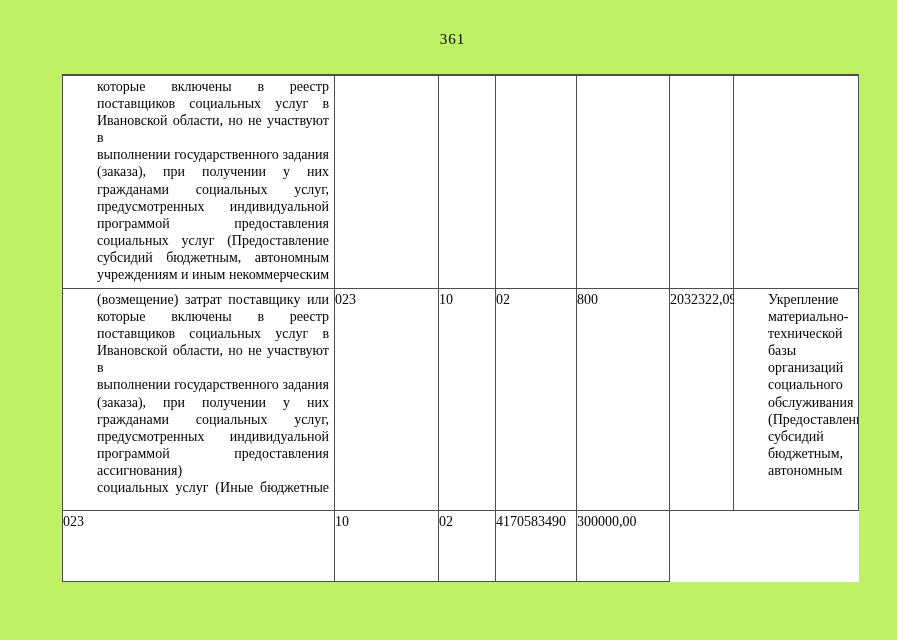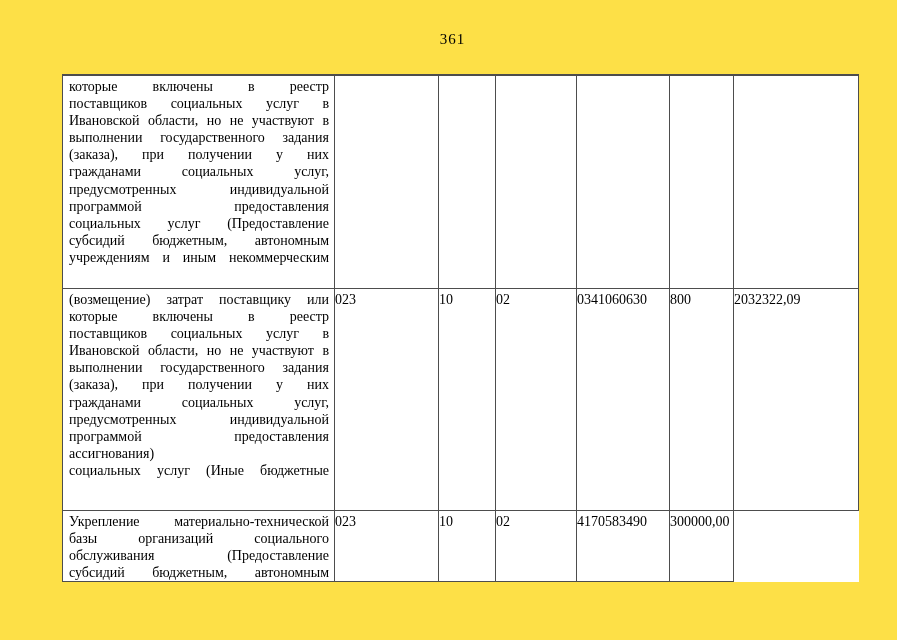--- a/index.html
+++ b/index.html
@@ -14,21 +14,21 @@
     font-family: "Liberation Serif", serif;
     font-size: 14px;
     color: #000;
     background: #fff;
     position: relative;
   }
   .page {
     position: absolute;
     left: 0; top: 0;
     width: 897px; height: 640px;
-    background: #fde047;
+    background: #bef264;
     font-family: Liberation Serif, serif;
   }
   .page-number {
     position: absolute;
     top: 31px;
     left: 0;
     width: 905px;
     text-align: center;
     font-size: 15px;
     letter-spacing: 1px;
@@ -59,20 +59,21 @@
     line-height: 17.1px;
   }
   .cell.clip {
     overflow: hidden;
   }
   .tl {
     line-height: 17.1px;
     text-align: justify;
     text-align-last: justify;
     white-space: normal;
+    margin-left: 28px;
   }
   .tl.tl-left {
     text-align-last: left;
   }
 </style>
 </head>
 <body style="background: rgb(255, 255, 255); color: rgb(0, 0, 0);">
 
 <div class="page">
   <div class="page-number">361</div>
@@ -105,21 +106,20 @@
         <div class="tl">(заказа), при получении у них</div>
         <div class="tl">гражданами социальных услуг,</div>
         <div class="tl">предусмотренных индивидуальной</div>
         <div class="tl">программой предоставления</div>
         <div class="tl tl-left">ассигнования)</div>
         <div class="tl">социальных услуг (Иные бюджетные</div>
       </div>
       <div class="cell val">023</div>
       <div class="cell val">10</div>
       <div class="cell val">02</div>
-      <div class="cell val">0341060630</div>
       <div class="cell val">800</div>
       <div class="cell val">2032322,09</div>
       <div class="cell desc clip">
         <div class="tl">Укрепление материально-технической</div>
         <div class="tl">базы организаций социального</div>
         <div class="tl">обслуживания (Предоставление</div>
         <div class="tl">субсидий бюджетным, автономным</div>
       </div>
       <div class="cell val clip">023</div>
       <div class="cell val clip">10</div>

